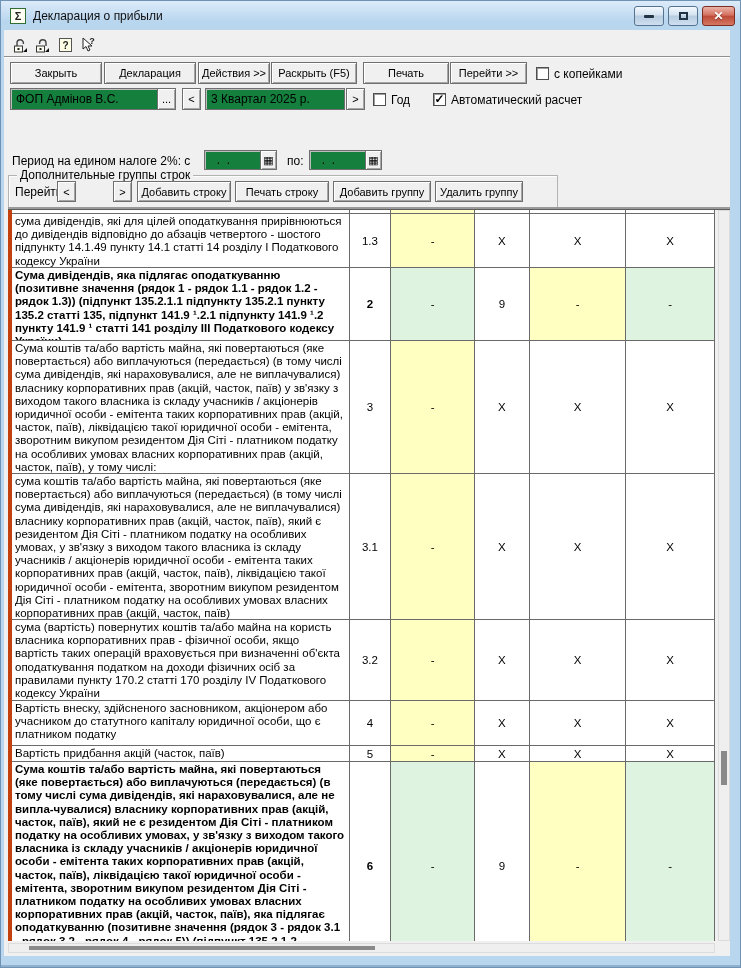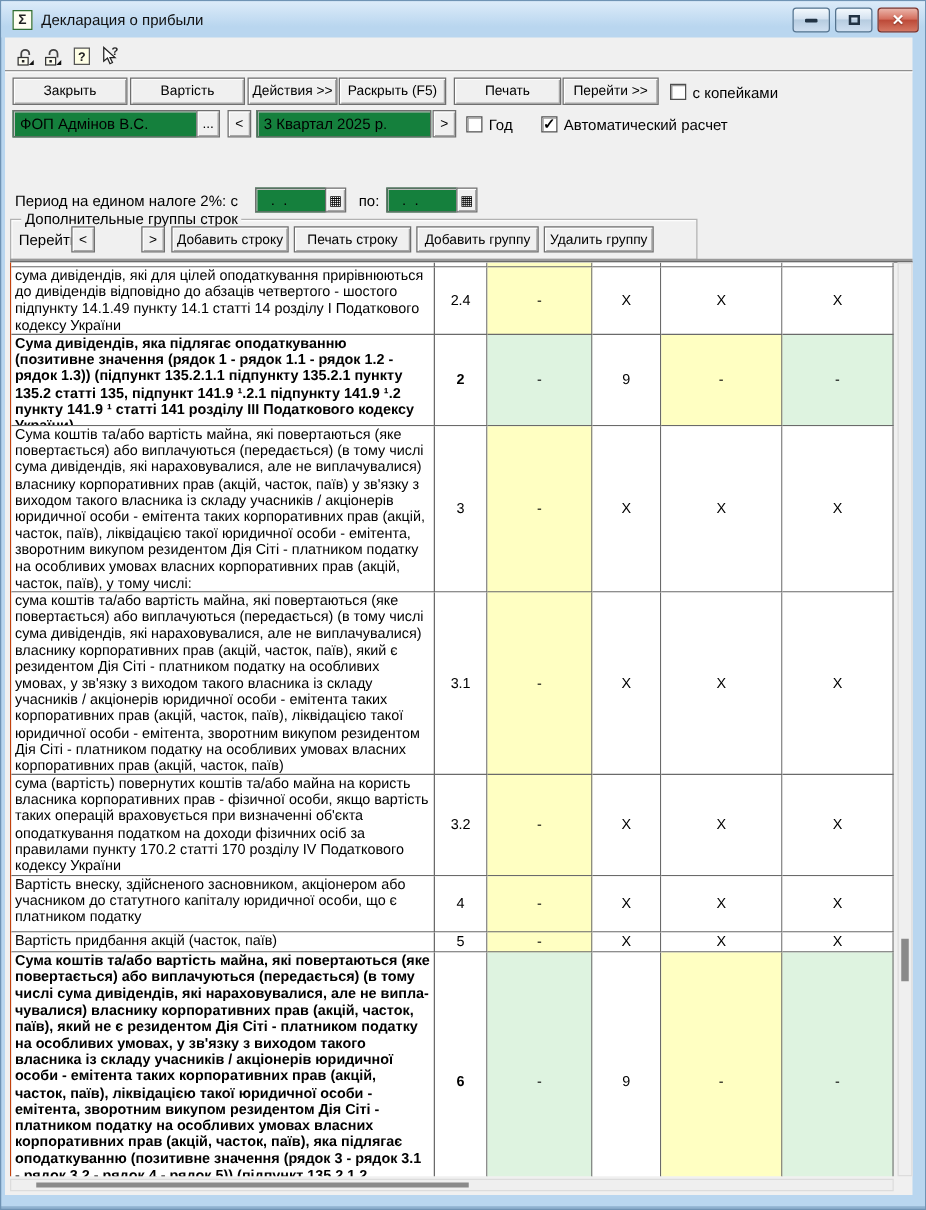--- a/index.html
+++ b/index.html
@@ -46,21 +46,21 @@
 
   .gbox{position:absolute;border:1px solid #b2b2b2;box-shadow:inset 1px 1px 0 #fdfdfd;}
   .gbox-label{position:absolute;top:-8px;left:8px;background:#f0f0f0;padding:0 3px;font-size:12px;white-space:nowrap;}
   .radio{position:absolute;width:13px;height:13px;border-radius:50%;background:#fff;border:1px solid #4e4e4e;
     box-shadow:inset 1px 1px 1px #9d9d9d;}
   .radio.selected::after{content:"";position:absolute;left:3px;top:3px;width:5px;height:5px;border-radius:50%;background:#000;}
   .rlabel{position:absolute;font-size:11.5px;white-space:nowrap;}
 
   
   .grid-topbar{position:absolute;left:4px;top:177px;width:722px;height:3px;background:#9a9a9a;border-bottom:1px solid #5e5e5e;}
-  .viewport{position:absolute;left:4px;top:180px;width:707px;height:731px;overflow:hidden;background:#f0f0f0;border-left:1px solid #c2410c;}
+  .viewport{position:absolute;left:4px;top:180px;width:707px;height:731px;overflow:hidden;background:#f0f0f0;border-left:4px solid #c2410c;}
   .trow{display:flex;}
   .cell{border-right:1px solid #6a6a6a;border-bottom:1px solid #6a6a6a;overflow:hidden;background:#fff;}
   .cell.text{width:339px;font-size:11.5px;line-height:13.2px;padding:1px 3px;color:#000;}
   .cell.num{width:42px;display:flex;align-items:center;justify-content:center;font-size:11.5px;}
   .cell.val{display:flex;align-items:center;justify-content:center;font-size:11.5px;}
   .v1{width:84px;}.v2{width:55px;}.v3{width:97px;}.v4{width:89px;}
   .bg-y{background:#ffffc2;}
   .bg-g{background:#def3e0;}
   .trow.bold .cell.text,.trow.bold .cell.num{font-weight:bold;}
   .r0{height:4px;}.r1{height:54px;}.r2{height:73px;}.r3{height:133px;}
@@ -120,21 +120,21 @@
     </div>
     <div class="toolbar-icon" style="left:74px;">
       <svg width="18" height="18" viewBox="0 0 18 18">
         <path d="M4 2 L4 13 L7 10.5 L9 15 L11 14 L9 10 L13 10 Z" fill="#fff" stroke="#222" stroke-width="1"></path>
         <text x="13" y="8" font-size="9" font-weight="bold" text-anchor="middle" fill="#222" font-family="Liberation Sans, sans-serif">?</text>
       </svg>
     </div>
     <div class="toolbar-sep"></div>
 
     <div class="btn" style="left:6px;top:32px;width:92px;">Закрыть</div>
-    <div class="btn" style="left:100px;top:32px;width:92px;">Вартість</div>
+    <div class="btn" style="left:100px;top:32px;width:92px;">Декларация</div>
     <div class="btn" style="left:194px;top:32px;width:72px;">Действия &gt;&gt;</div>
     <div class="btn" style="left:267px;top:32px;width:86px;">Раскрыть (F5)</div>
     <div class="btn" style="left:359px;top:32px;width:86px;">Печать</div>
     <div class="btn" style="left:446px;top:32px;width:77px;">Перейти &gt;&gt;</div>
     <div class="cb" style="left:532px;top:37px;"></div>
     <div class="lbl" style="left:550px;top:37px;">с копейками</div>
 
     <div class="field" style="left:6px;top:58px;width:148px;">ФОП Адмінов В.С.</div>
     <div class="btn sbtn" style="left:153px;top:58px;width:19px;">...</div>
     <div class="btn sbtn" style="left:178px;top:58px;width:19px;">&lt;</div>
@@ -177,21 +177,21 @@
         <div class="cell text"></div>
         <div class="cell num"></div>
         <div class="cell val v1 bg-y"></div>
         <div class="cell val v2"></div>
         <div class="cell val v3"></div>
         <div class="cell val v4"></div>
       </div>
 
       <div class="trow r1">
         <div class="cell text">сума дивідендів, які для цілей оподаткування прирівнюються до дивідендів відповідно до абзаців четвертого - шостого підпункту 14.1.49 пункту 14.1 статті 14 розділу І Податкового кодексу України</div>
-        <div class="cell num">2.4</div>
+        <div class="cell num">1.3</div>
         <div class="cell val v1 bg-y">-</div>
         <div class="cell val v2">Х</div>
         <div class="cell val v3">Х</div>
         <div class="cell val v4">Х</div>
       </div>
 
       <div class="trow r2 bold">
         <div class="cell text">Сума дивідендів, яка підлягає оподаткуванню (позитивне значення (рядок 1 - рядок 1.1 - рядок 1.2 - рядок 1.3)) (підпункт 135.2.1.1 підпункту 135.2.1 пункту 135.2 статті 135, підпункт 141.9 ¹.2.1 підпункту 141.9 ¹.2 пункту 141.9 ¹ статті 141 розділу III Податкового кодексу України)</div>
         <div class="cell num">2</div>
         <div class="cell val v1 bg-g">-</div>

